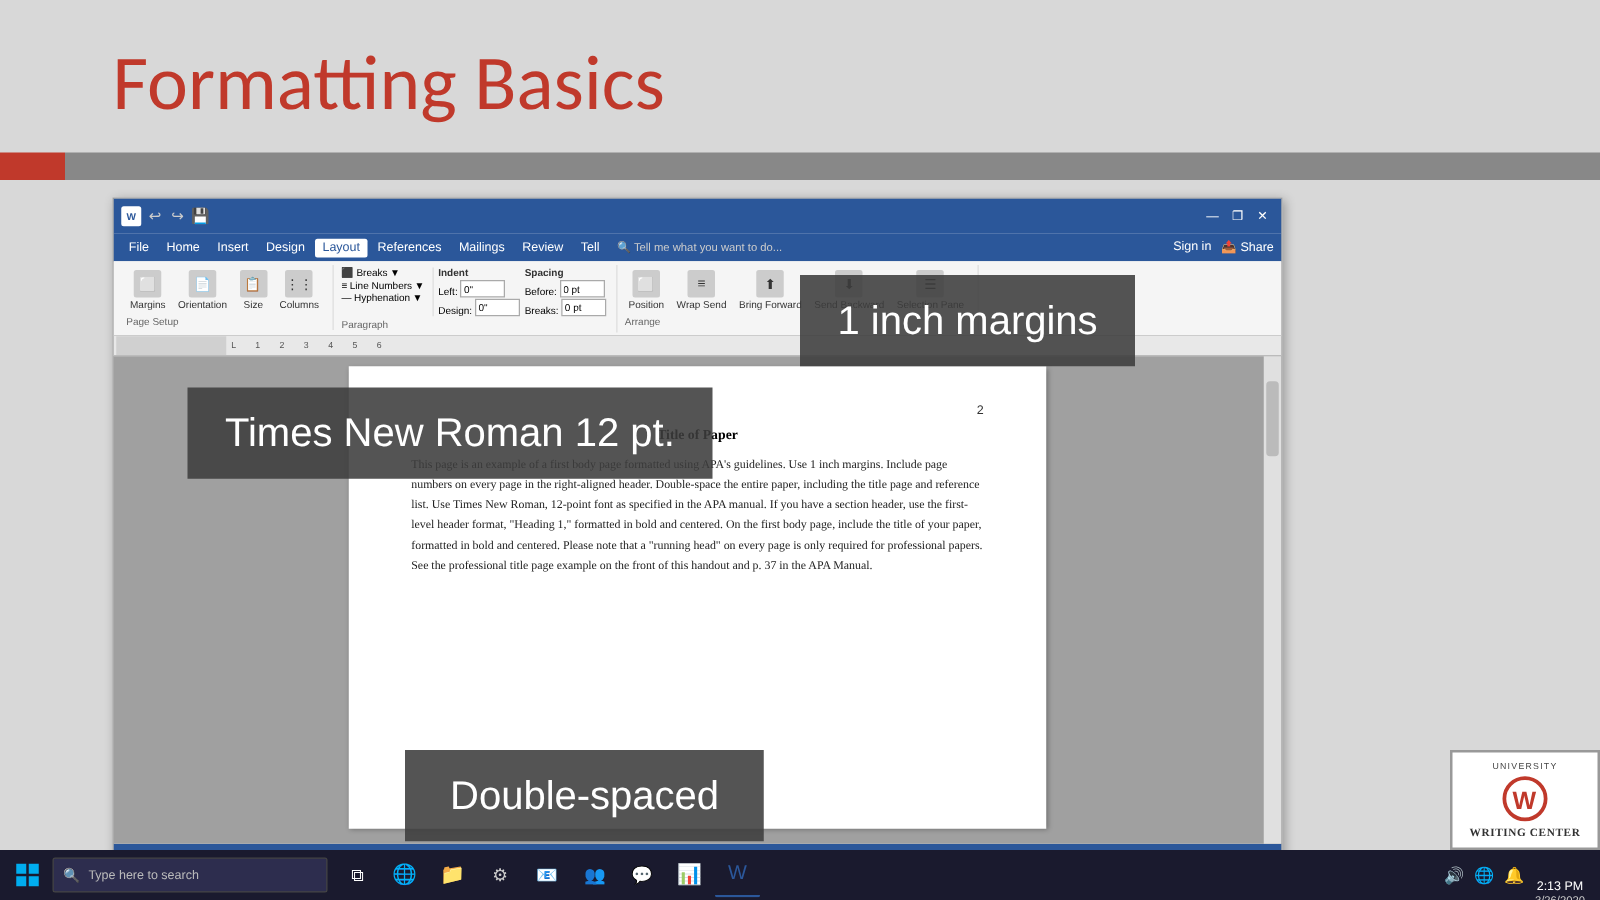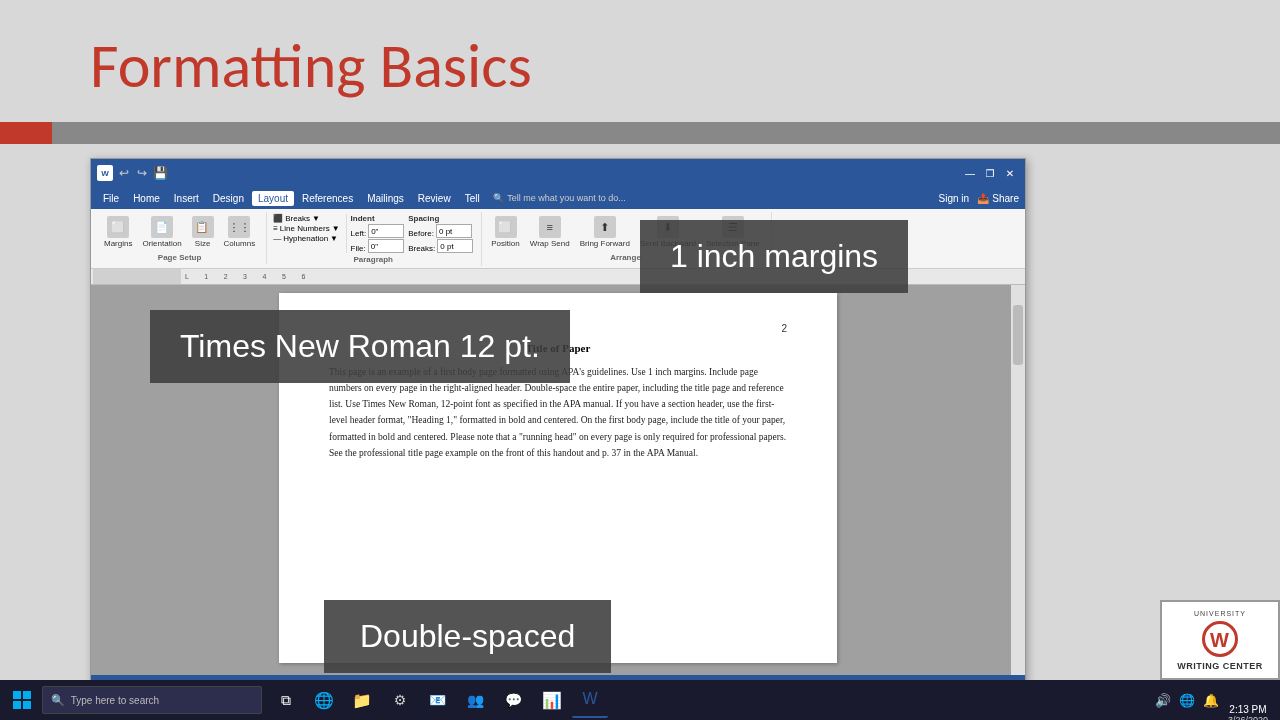--- a/index.html
+++ b/index.html
@@ -143,24 +143,23 @@
     .ribbon-group {
       border-right: 1px solid #ddd;
       padding: 2px 8px 2px 4px;
       min-height: 52px;
       display: flex;
       flex-direction: column;
     }
     .ribbon-group-label {
       font-size: 8px;
       color: #666;
-      text-align: center;
+      text-align: left;
       margin-top: auto;
       padding-top: 2px;
-      font-weight: bold;
     }
     .ribbon-group-content {
       display: flex;
       gap: 4px;
       align-items: center;
     }
     .ribbon-btn {
       display: flex;
       flex-direction: column;
       align-items: center;
@@ -413,20 +412,21 @@
       font-weight: bold;
       color: #c0392b;
     }
     #wc-bottom {
       font-size: 9px;
       color: #333;
       text-align: center;
       font-weight: bold;
       text-transform: uppercase;
       letter-spacing: 0.5px;
+      font-family: Liberation Serif, serif;
     }
 
     
     #doc-scrollbar {
       position: absolute;
       right: 0;
       top: 0;
       width: 14px;
       height: 100%;
       background: #e0e0e0;
@@ -535,21 +535,21 @@
               </div>
             </div>
 
             <div class="indent-group">
               <div class="indent-label">Indent</div>
               <div class="indent-row">
                 <span>Left:</span>
                 <input class="indent-input" type="text" value="0&quot;" style="">
               </div>
               <div class="indent-row">
-                <span>File:</span>
+                <span>Design:</span>
                 <input class="indent-input" type="text" value="0&quot;" style="">
               </div>
             </div>
 
             <div class="indent-group">
               <div class="indent-label">Spacing</div>
               <div class="indent-row">
                 <span>Before:</span>
                 <input class="indent-input" type="text" value="0 pt" style="">
               </div>

